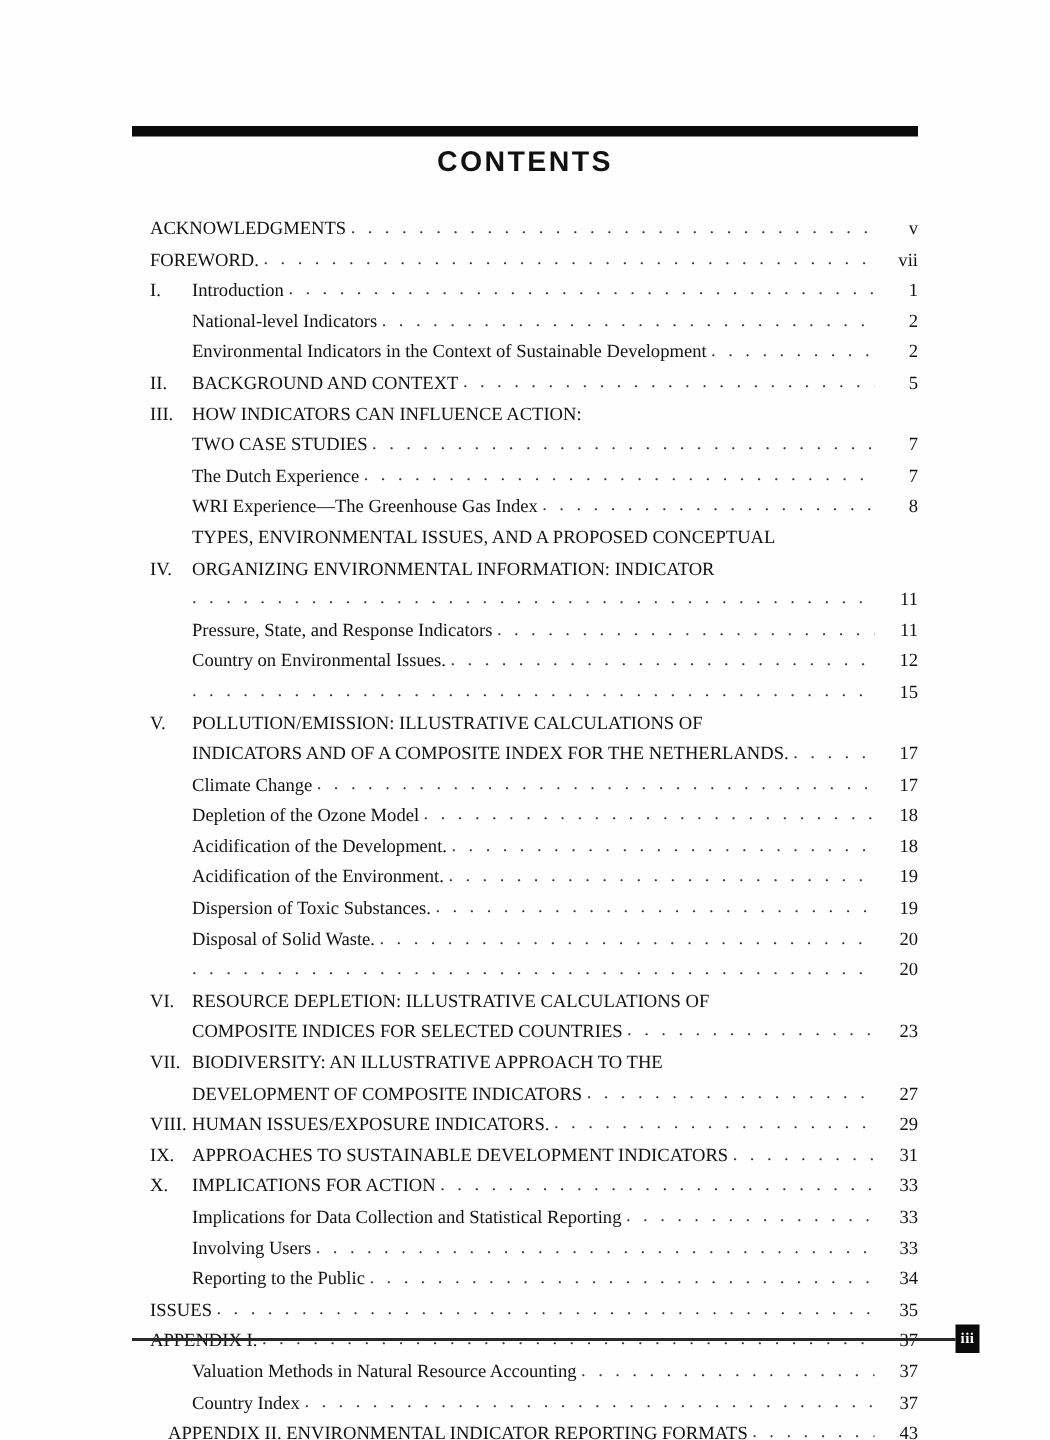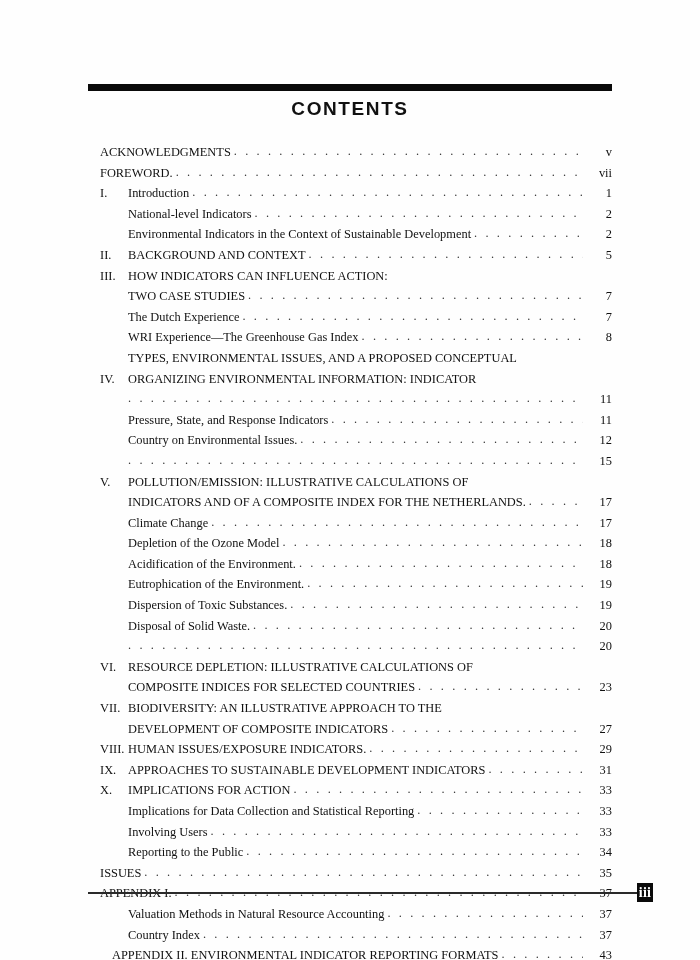--- a/index.html
+++ b/index.html
@@ -111,21 +111,21 @@
     background: #2a2a2a;
   }
   .folio {
     position: absolute;
     left: 637px;
     top: 883px;
     width: 16px;
     height: 19px;
     background: #0a0a0a;
     color: #ffffff;
-    font-size: 14px;
+    font-size: 10px;
     font-weight: bold;
     line-height: 19px;
     text-align: center;
     letter-spacing: 0.3px;
   }
 </style>
 </head>
 <body>
 
 <div class="page">
@@ -248,27 +248,27 @@
         <span class="pg">17</span>
       </div>
       <div class="row lvl-sub">
         <span class="num"></span>
         <span class="label">Depletion of the Ozone Model</span>
         <span class="dots">. . . . . . . . . . . . . . . . . . . . . . . . . . . . . . . . . . . . . . . . . . . . . . . . . . . . . . . . . . . . . . . . . . . . . . . . .</span>
         <span class="pg">18</span>
       </div>
       <div class="row lvl-sub">
         <span class="num"></span>
+        <span class="label">Acidification of the Development.</span>
+        <span class="dots">. . . . . . . . . . . . . . . . . . . . . . . . . . . . . . . . . . . . . . . . . . . . . . . . . . . . . . . . . . . . . . . . . . . . . . . . .</span>
+        <span class="pg">18</span>
+      </div>
+      <div class="row lvl-sub">
+        <span class="num"></span>
         <span class="label">Acidification of the Environment.</span>
-        <span class="dots">. . . . . . . . . . . . . . . . . . . . . . . . . . . . . . . . . . . . . . . . . . . . . . . . . . . . . . . . . . . . . . . . . . . . . . . . .</span>
-        <span class="pg">18</span>
-      </div>
-      <div class="row lvl-sub">
-        <span class="num"></span>
-        <span class="label">Eutrophication of the Environment.</span>
         <span class="dots">. . . . . . . . . . . . . . . . . . . . . . . . . . . . . . . . . . . . . . . . . . . . . . . . . . . . . . . . . . . . . . . . . . . . . . . . .</span>
         <span class="pg">19</span>
       </div>
       <div class="row lvl-sub">
         <span class="num"></span>
         <span class="label">Dispersion of Toxic Substances.</span>
         <span class="dots">. . . . . . . . . . . . . . . . . . . . . . . . . . . . . . . . . . . . . . . . . . . . . . . . . . . . . . . . . . . . . . . . . . . . . . . . .</span>
         <span class="pg">19</span>
       </div>
       <div class="row lvl-sub">

